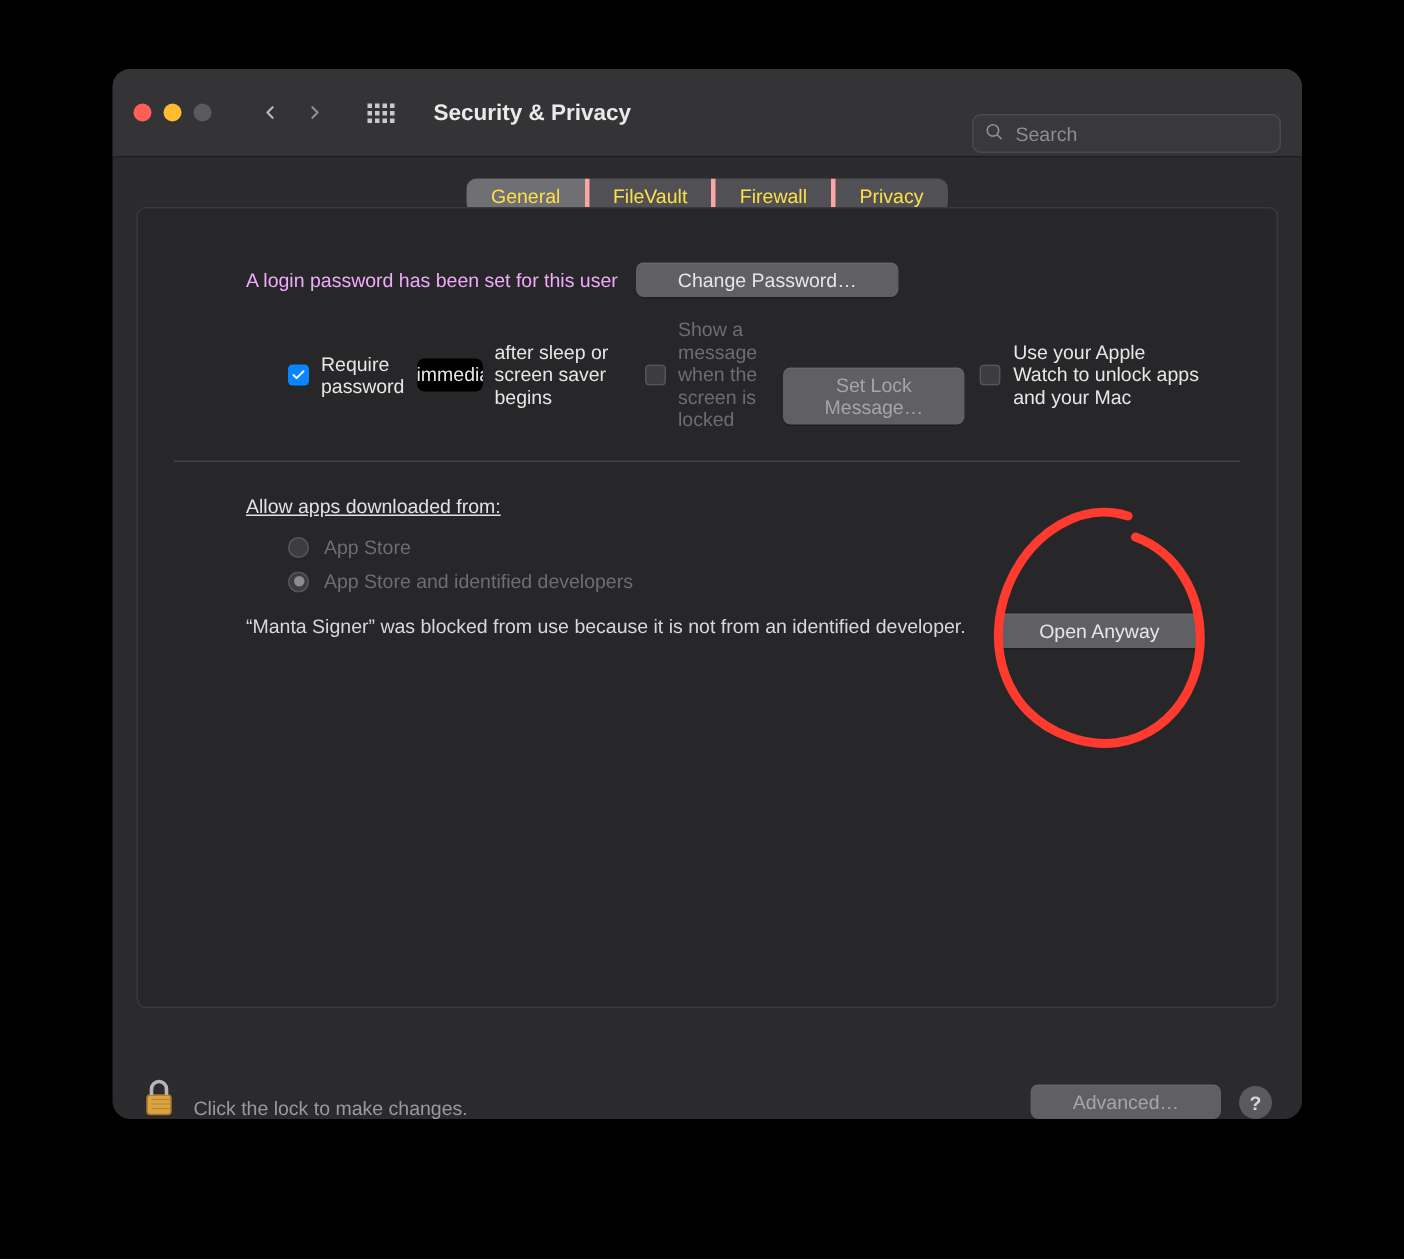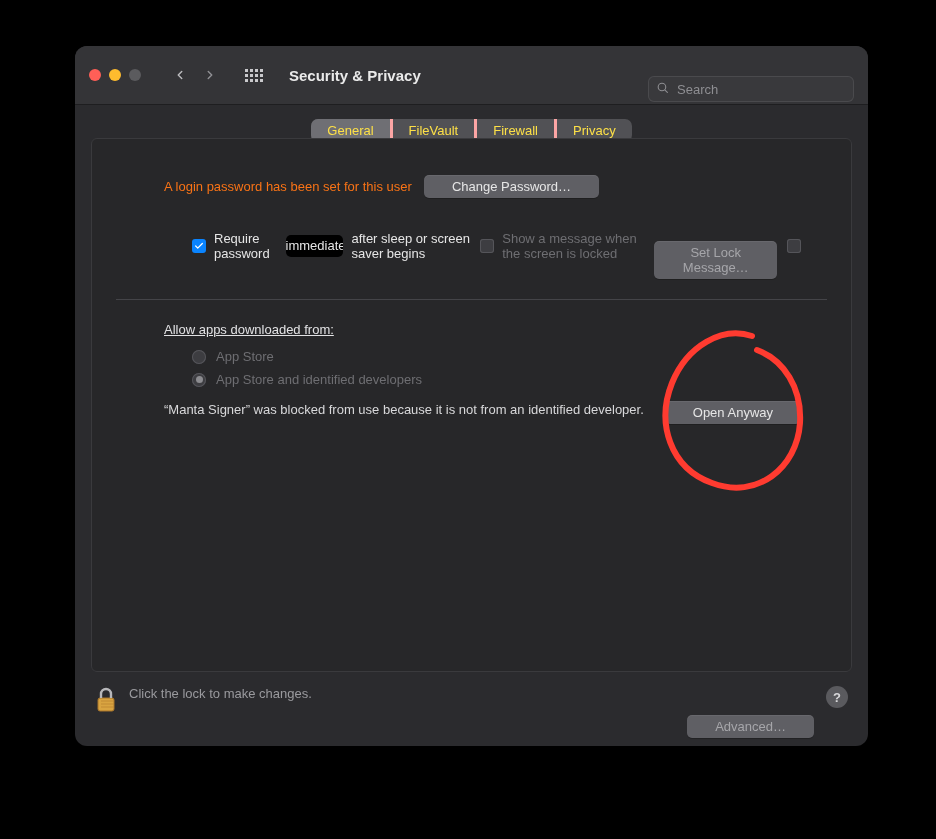--- a/index.html
+++ b/index.html
@@ -48,21 +48,21 @@
   
   .tabs{display:flex;justify-content:center;margin-top:14px;}
   .tabwrap{display:flex;background:var(--tab-bg);border-radius:7px;overflow:hidden;}
   .tab{padding:4px 16px;font-size:13px;color:#fde047;display:flex;align-items:center;cursor:default;}
   .tab+.tab{border-left:3px solid #fca5a5;}
   .tab.selected{background:var(--tab-selected);}
   
   .panel{position:absolute;left:16px;right:16px;top:92px;bottom:74px;border:1px solid #3a3a3d;border-radius:6px;background:var(--panel-bg);}
   .section-top{padding:36px 50px 20px 72px;}
   .login-row{display:flex;align-items:center;gap:12px;margin-bottom:14px;}
-  .login-row .lbl{font-size:13px;color:#f97316;text-align:center;}
+  .login-row .lbl{font-size:13px;color:#f0abfc;text-align:center;}
   .btn{background:var(--btn-bg);color:var(--btn-text);border:none;border-radius:5px;padding:4px 28px;font-size:13px;box-shadow:0 1px 0 rgba(0,0,0,.2),inset 0 1px 0 rgba(255,255,255,.06);}
   .btn.disabled{color:#a6a6aa;margin-top:29px;}
   .opts{margin-left:28px;display:flex;gap:10px;}
   .optrow{display:flex;align-items:center;gap:8px;font-size:13px;}
   .cbox{width:14px;height:14px;border-radius:3px;display:inline-flex;align-items:center;justify-content:center;flex-shrink:0;}
   .cbox.unchecked{background:#3d3d41;box-shadow:inset 0 0 0 1px #55555a;}
   .cbox.checked{background:var(--accent);}
   .cbox.checked svg{stroke:#fff;}
   .select{display:inline-flex;align-items:center;background:#000000;border-radius:5px;height:22px;padding:0 0 0 0;font-size:13px;overflow:hidden;}
   .select .stepper{background:var(--accent);width:18px;height:22px;margin-left:8px;display:flex;flex-direction:column;align-items:center;justify-content:center;gap:0;}
@@ -70,21 +70,21 @@
   .optrow.disabled{color:var(--disabled);}
   .divider{height:1px;background:var(--divider);margin:0 24px;}
   .section-bottom{padding:22px 50px 20px 72px;}
   .allow-label{font-size:13px;color:#e2e2e4;margin-bottom:12px;text-decoration:underline;}
   .radio-row{display:flex;align-items:center;gap:10px;margin-left:28px;color:var(--disabled);font-size:13px;margin-bottom:8px;}
   .radio{width:14px;height:14px;border-radius:50%;background:#3d3d41;box-shadow:inset 0 0 0 1px #55555a;display:inline-flex;align-items:center;justify-content:center;}
   .radio.on::after{content:"";width:7px;height:7px;border-radius:50%;background:#8c8c90;}
   .blocked-row{display:flex;align-items:flex-start;gap:18px;margin-top:14px;}
   .blocked-text{flex:1;color:#d8d8da;font-size:13px;line-height:1.45;}
   
-  .footer{position:absolute;left:0;right:0;bottom:0;height:60px;display:flex;align-items:flex-start;padding:0 20px;gap:12px;}
+  .footer{position:absolute;left:0;right:0;bottom:0;height:60px;display:flex;align-items:flex-end;padding:0 20px;gap:12px;}
   .lock{width:22px;height:28px;}
   .footer-text{color:var(--muted);font-size:13px;}
   .footer-spacer{flex:1;}
   .helpbtn{width:22px;height:22px;border-radius:50%;background:#5a5a5e;color:#d8d8da;display:flex;align-items:center;justify-content:center;font-size:13px;font-weight:600;}
   
   .annotation{position:absolute;pointer-events:none;}
 </style>
 </head>
 <body>
 
@@ -182,20 +182,21 @@
             </span>
             <span>after sleep or screen saver begins</span>
           </div>
           <div class="optrow disabled">
             <span class="cbox unchecked"></span>
             <span>Show a message when the screen is locked</span>
             <button class="btn disabled" style="margin-left:4px"><span>Set Lock Message…</span></button>
           </div>
           <div class="optrow">
             <span class="cbox unchecked"></span>
+            <span>Use your Apple Watch to unlock apps and your Mac</span>
           </div>
         </div>
       </div>
 
       <div class="divider"></div>
 
       <div class="section-bottom" style="position:relative;">
         <div class="allow-label">Allow apps downloaded from:</div>
         <div class="radio-row">
           <span class="radio"></span>

